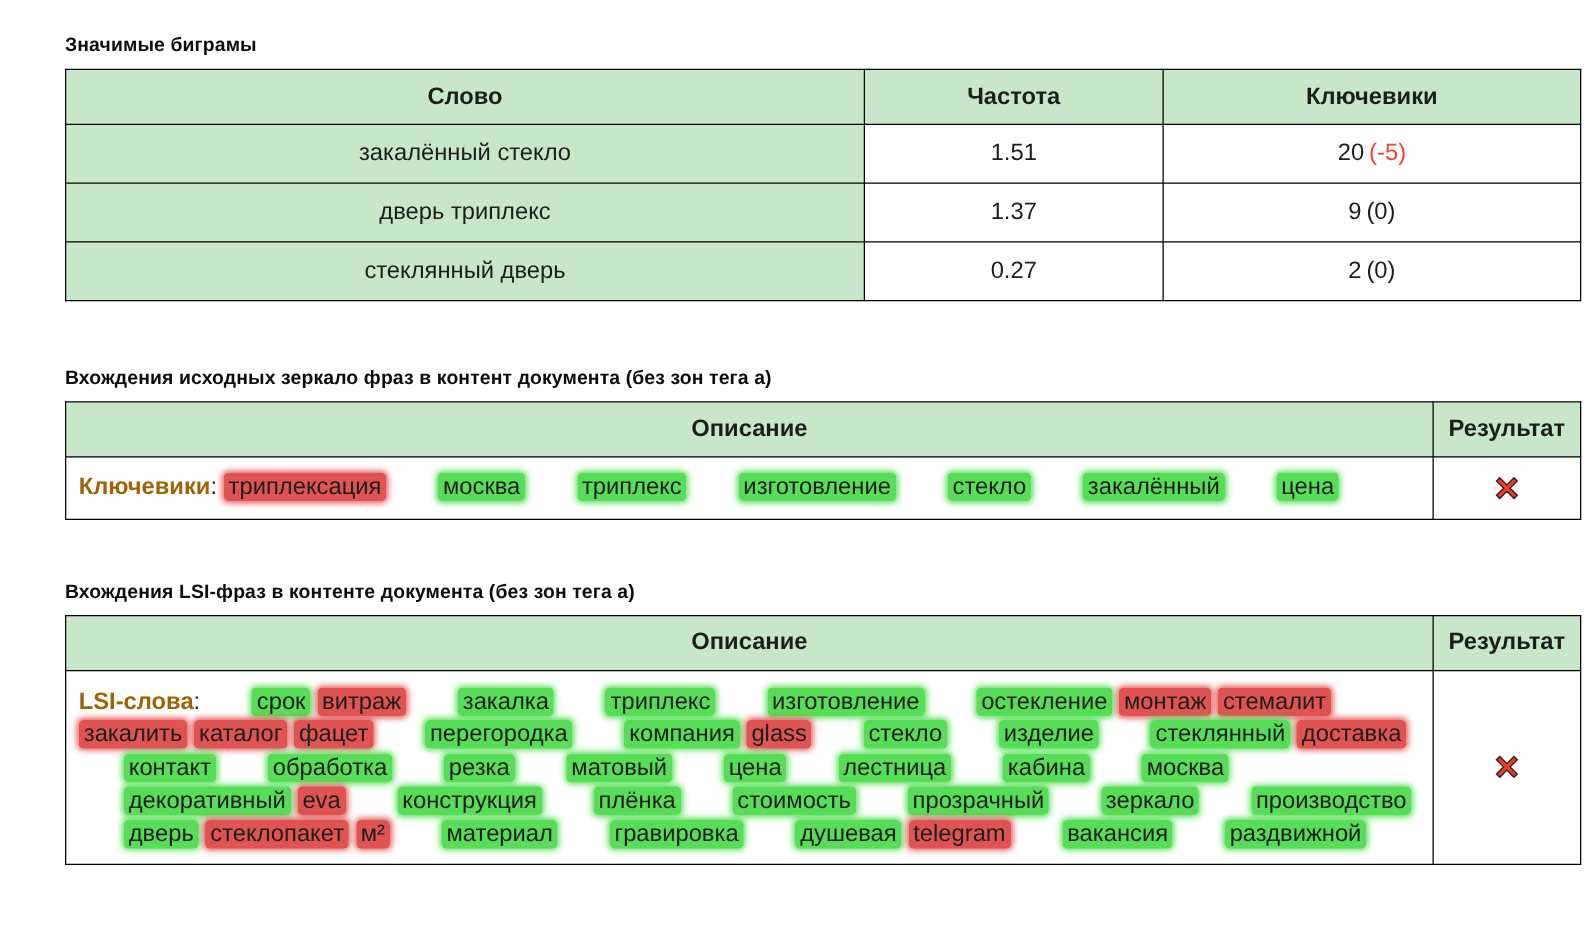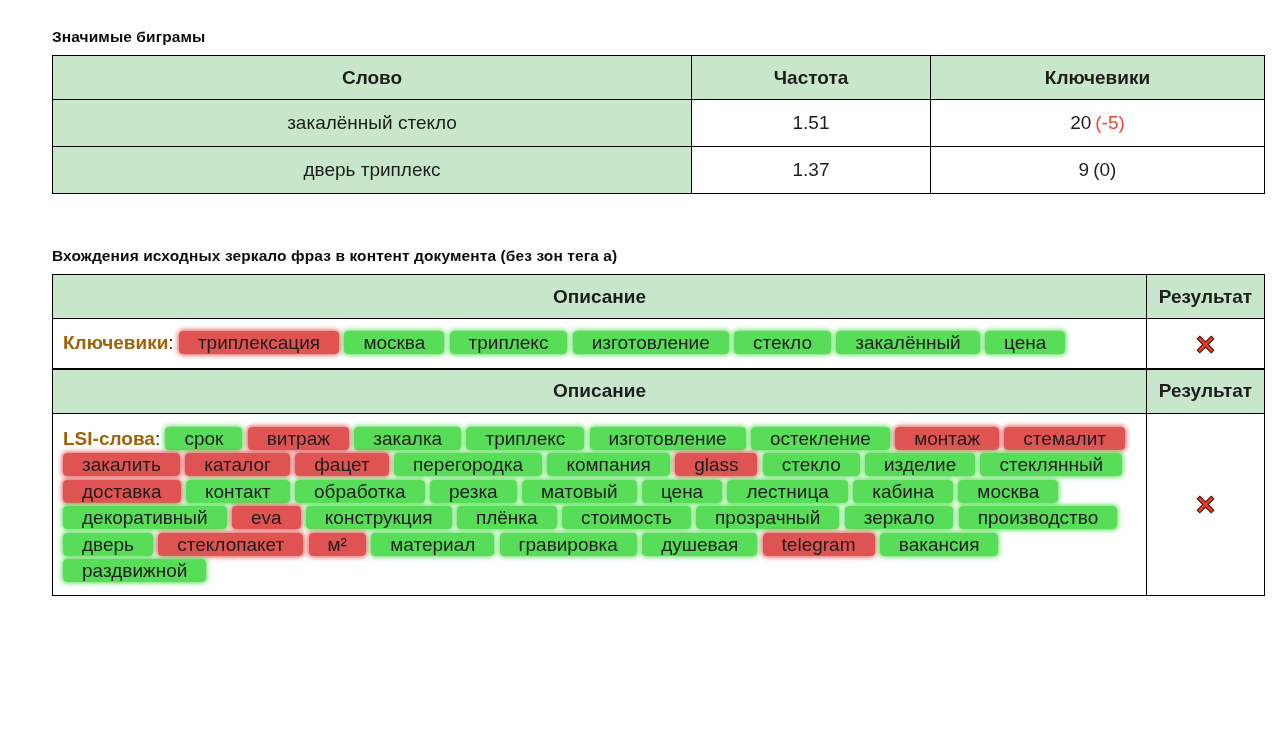--- a/index.html
+++ b/index.html
@@ -34,23 +34,23 @@
   .bigrams td.word-cell{background:var(--table-green);margin-left:25px;}
   .delta{margin-left:4px;}
   .red{color:var(--neg-red);}
   .desc-cell{
     padding:12px 10px 10px 10px;line-height:26.5px;text-align:left;
   }
   .kw-row .desc-cell{height:26px;padding-top:11px;padding-bottom:11px;}
   .result-cell{text-align:center;vertical-align:middle;}
   .lbl{font-weight:bold;color:#a16207;}
   .hl{
-    padding:1px 19px;border-radius:4px;
+    padding:1px 4px;border-radius:4px;
   }
-  .hl-g{background:var(--hl-green);box-shadow:0 0 5px 1px var(--hl-green);}
+  .hl-g{background:var(--hl-green);box-shadow:0 0 5px 1px var(--hl-green);margin-left:36px;}
   .hl-r{background:var(--hl-red);box-shadow:0 0 5px 1px var(--hl-red);}
   .cross-svg{display:inline-block;vertical-align:middle;}
 </style>
 </head>
 <body>
 
 <div class="page">
 
   <div class="section-title t1-title">Значимые биграмы</div>
   <table class="bigrams">
@@ -70,20 +70,25 @@
       <tr>
         <td class="word-cell">закалённый стекло</td>
         <td>1.51</td>
         <td><span>20</span><span class="delta red">(-5)</span></td>
       </tr>
       <tr>
         <td class="word-cell">дверь триплекс</td>
         <td>1.37</td>
         <td><span>9</span><span class="delta">(0)</span></td>
       </tr>
+      <tr>
+        <td class="word-cell">стеклянный дверь</td>
+        <td>0.27</td>
+        <td><span>2</span><span class="delta">(0)</span></td>
+      </tr>
     </tbody>
   </table>
 
   <div class="section-title t2-title">Вхождения исходных зеркало фраз в контент документа (без зон тега a)</div>
   <table>
     <colgroup>
         <col style="width:1094px">
         <col style="width:118px">
       </colgroup>
     <thead>
@@ -97,20 +102,21 @@
         <td class="desc-cell"><span class="lbl">Ключевики</span><span>: </span><span><span class="hl hl-r">триплексация</span> <span class="hl hl-g">москва</span> <span class="hl hl-g">триплекс</span> <span class="hl hl-g">изготовление</span> <span class="hl hl-g">стекло</span> <span class="hl hl-g">закалённый</span> <span class="hl hl-g">цена</span> </span></td>
         <td class="result-cell">
           <svg class="cross-svg" width="19" height="19" viewBox="0 0 19 19">
               <path d="M3.8 1.2 L9.5 6.9 L15.2 1.2 L17.8 3.8 L12.1 9.5 L17.8 15.2 L15.2 17.8 L9.5 12.1 L3.8 17.8 L1.2 15.2 L6.9 9.5 L1.2 3.8 Z" fill="var(--cross-red)" stroke="#3b1510" stroke-width="1.1"></path>
             </svg>
         </td>
       </tr>
     </tbody>
   </table>
 
+  <div class="section-title t3-title">Вхождения LSI-фраз в контенте документа (без зон тега a)</div>
   <table>
     <colgroup>
         <col style="width:1094px">
         <col style="width:118px">
       </colgroup>
     <thead>
       <tr>
         <th>Описание</th>
         <th>Результат</th>
       </tr>

